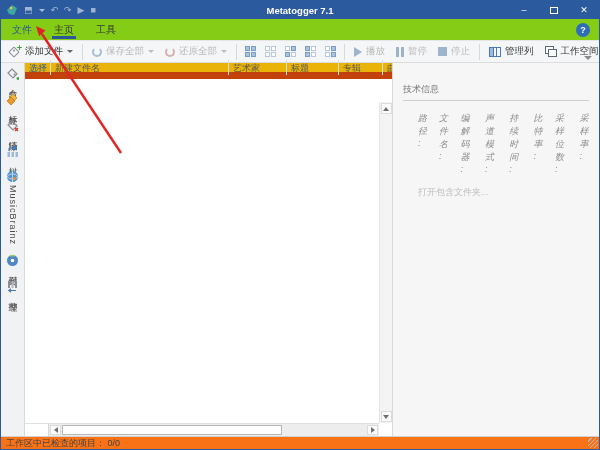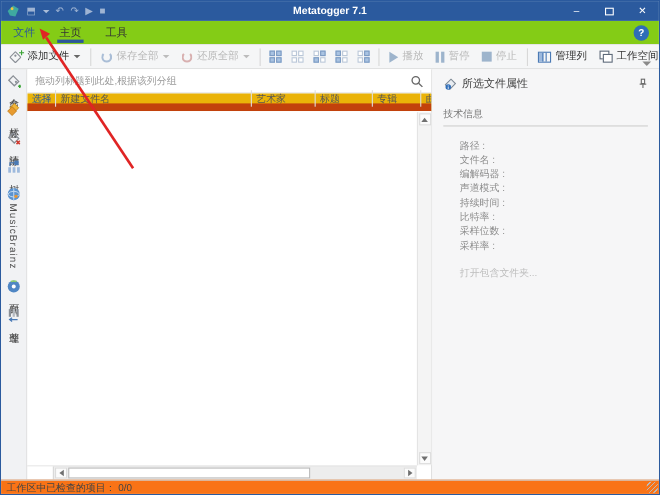--- a/index.html
+++ b/index.html
@@ -85,21 +85,21 @@
   .hscroll-row { height:13px; display:flex; align-items:stretch; border-top:1px solid #e0e0e0; background:#ededed; flex:0 0 auto; margin-right:13px; }
   .fixed-box { width:24px; background:#fff; border-right:1px solid #d5d5d5; }
   .hbtn { width:11px; background:#fbfbfb; border:1px solid #dcdcdc; display:flex; align-items:center; justify-content:center; margin:1px; }
   .hthumb { width:220px; background:#fff; border:1px solid #b8b8b8; margin:1px 0; }
 
   
   .props { width:206px; background:#f6f6f7; flex:0 0 auto; display:flex; flex-direction:column; padding:6px 10px 4px 10px; position:relative; }
   .props-head { display:flex; align-items:center; gap:4px; color:#3c3c3c; font-size:10px; }
   .pin { margin-left:auto; }
   .section-label { margin-top:14px; color:#777; font-size:9px; padding-bottom:4px; border-bottom:1px solid #cecece; }
-  .fields { margin-top:11px; padding-left:15px; display:flex; flex-direction:column; gap:0; }
+  .fields { margin-top:11px; padding-left:15px; display:flex; flex-direction:row; gap:12px;font-style:italic; }
   .field { color:#8c8c8c; font-size:9px; }
   .folder-link { margin-top:12px; padding-left:15px; color:#bdbdbd; font-size:9px; }
   .hide-empty { margin-top:auto; display:flex; align-items:center; gap:4px; padding-left:8px; margin-bottom:18px; }
   .cb { width:10px; height:10px; border:1px solid #b5b5b5; background:#fbfbfb; display:flex; align-items:center; justify-content:center; }
   .hide-empty .lbl { color:#a3a3a3; font-size:9px; }
 
   
   .statusbar { height:13px; background:#f97316; border-top:1px solid #d0d0d0; display:flex; align-items:center;
                padding:0 5px; font-size:9px; color:#444; flex:0 0 auto; position:relative; }
   .grip { position:absolute; right:1px; bottom:1px; width:10px; height:10px;
@@ -286,27 +286,20 @@
           <rect x="1" y="2" width="7" height="2" fill="#8a8f96"></rect>
           <rect x="1" y="5.5" width="7" height="2" fill="#b3b8be"></rect>
           <rect x="1" y="9" width="7" height="2" fill="#8a8f96"></rect>
           <path d="M10.5 3 v7 M8.8 8 l1.7 2.2 L12.2 8" stroke="#4a7ab5" stroke-width="1.2" fill="none"></path>
         </svg>
         <span class="v-label">整理</span>
       </div>
     </div>
 
     <div class="main">
-      <div class="groupbar">
-        <span class="ph">拖动列标题到此处,根据该列分组</span>
-        <svg class="mag" width="12" height="12" viewBox="0 0 12 12">
-          <circle cx="5" cy="5" r="3.4" fill="none" stroke="#666" stroke-width="1.2"></circle>
-          <line x1="7.6" y1="7.6" x2="11" y2="11" stroke="#666" stroke-width="1.2"></line>
-        </svg>
-      </div>
       <div class="grid-header">
         <span class="hcell sel" style="width:26px">选择</span>
         <span class="hcell" style="width:178px">新建文件名</span>
         <span class="hcell" style="width:58px">艺术家</span>
         <span class="hcell" style="width:52px">标题</span>
         <span class="hcell" style="width:44px">专辑</span>
         <span class="hcell" style="flex:1; border-right:none">曲目编号</span>
       </div>
       <div class="grid-body"></div>
       <div class="hscroll-row">
@@ -324,33 +317,20 @@
         <span class="sbtn">
             <i class="tri-up"></i>
           </span>
         <span class="sbtn">
             <i class="tri-down"></i>
           </span>
       </div>
     </div>
 
     <div class="props">
-      <div class="props-head">
-        <svg width="13" height="13" viewBox="0 0 13 13">
-          <path d="M2 7 L7 2 L11 6 L6 11 Z" fill="#e9edf2" stroke="#7d8894" stroke-width="1"></path>
-          <circle cx="4.5" cy="9" r="2.5" fill="#2f6db8"></circle>
-          <text x="4.5" y="10.8" font-size="4.5" fill="#fff" text-anchor="middle" font-weight="bold">i</text>
-        </svg>
-        <span>所选文件属性</span>
-        <svg class="pin" width="10" height="10" viewBox="0 0 10 10">
-          <rect x="4" y="1" width="3" height="4" fill="none" stroke="#6a6a6a" stroke-width="1"></rect>
-          <line x1="2.5" y1="5.5" x2="8.5" y2="5.5" stroke="#6a6a6a" stroke-width="1"></line>
-          <line x1="5.5" y1="5.5" x2="5.5" y2="9" stroke="#6a6a6a" stroke-width="1"></line>
-        </svg>
-      </div>
       <div class="section-label">技术信息</div>
       <div class="fields">
         <div class="field">路径 :</div>
         <div class="field">文件名 :</div>
         <div class="field">编解码器 :</div>
         <div class="field">声道模式 :</div>
         <div class="field">持续时间 :</div>
         <div class="field">比特率 :</div>
         <div class="field">采样位数 :</div>
         <div class="field">采样率 :</div>

